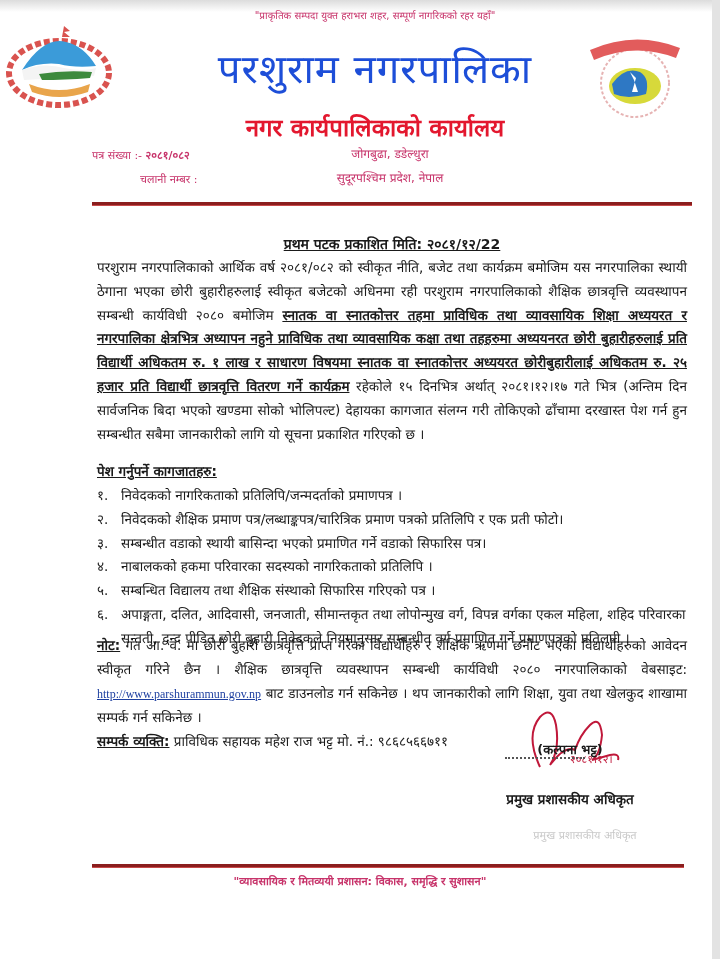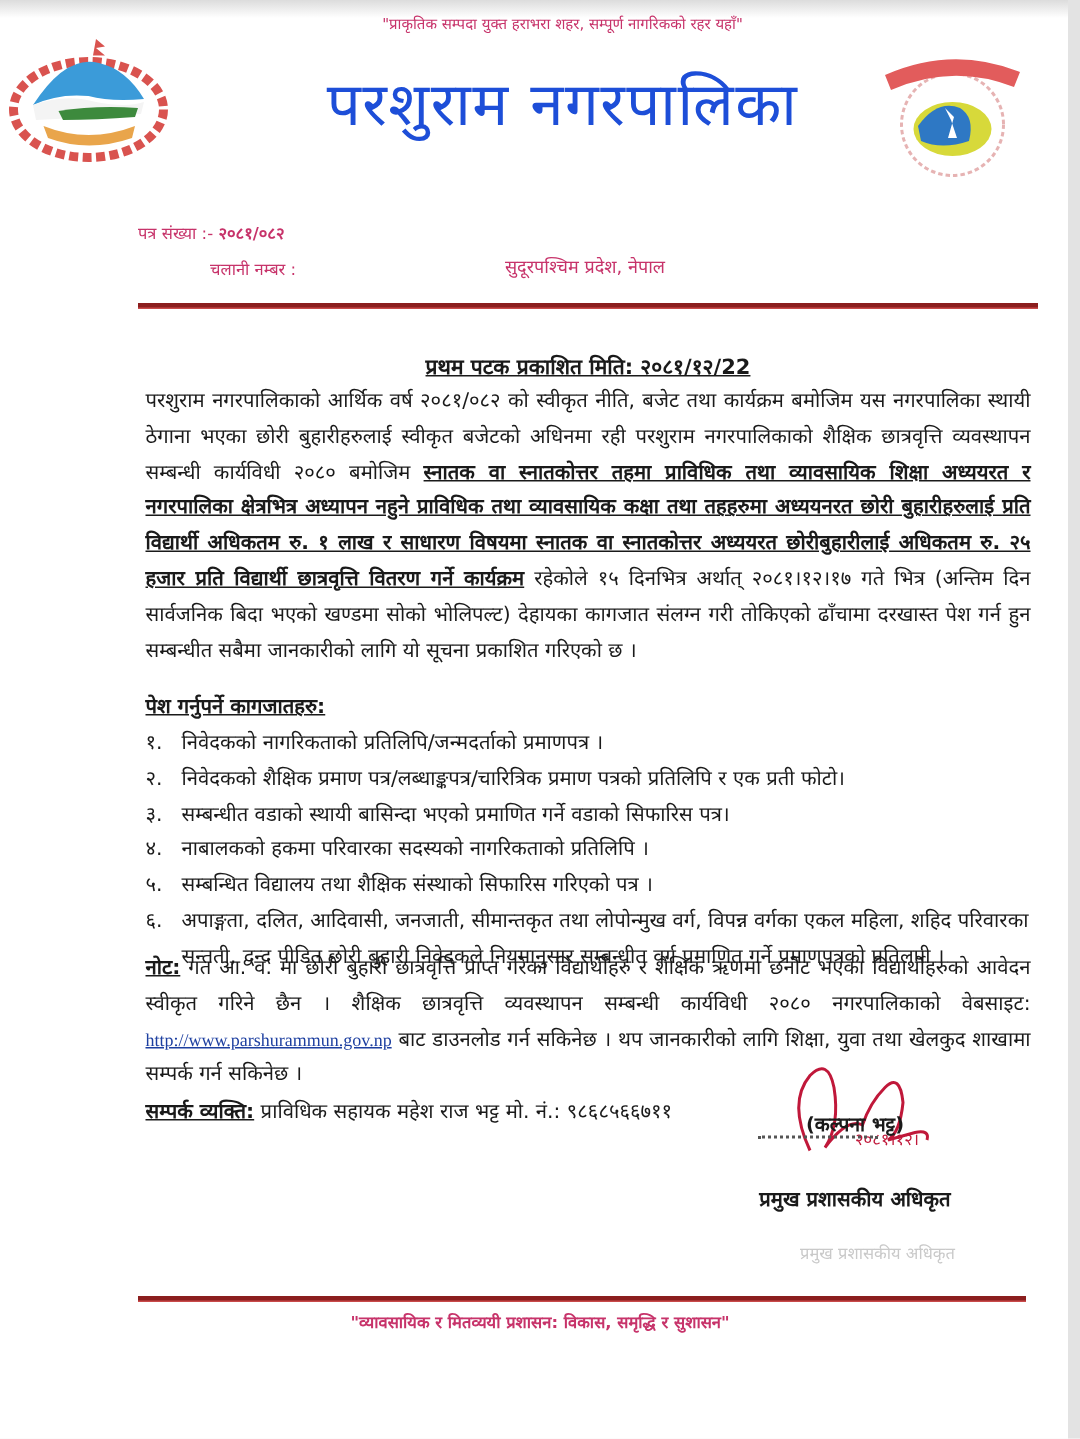--- a/index.html
+++ b/index.html
@@ -136,30 +136,32 @@
   <svg class="emblem-right" viewBox="0 0 110 95">
     <circle cx="55" cy="55" r="34" fill="#fff" stroke="#e6b3b3" stroke-width="2" stroke-dasharray="3 2"></circle>
     <ellipse cx="55" cy="58" rx="26" ry="18" fill="#d7d93a"></ellipse>
     <path d="M32 56 Q45 38 60 44 Q70 50 66 66 Q48 72 34 66Z" fill="#2e78c4"></path>
     <path d="M50 44 L56 50 L52 64 L58 64 L54 52 Z" fill="#fff"></path>
     <path d="M10 22 Q55 2 100 20 L96 30 Q55 14 14 32Z" fill="#e25c5c"></path>
   </svg>
 
   <div class="tagline">"प्राकृतिक सम्पदा युक्त हराभरा शहर, सम्पूर्ण नागरिकको रहर यहाँ"</div>
   <div class="org-title">परशुराम नगरपालिका</div>
+  <div class="org-sub">नगर कार्यपालिकाको कार्यालय</div>
 
   <div class="meta meta-ref">
     <span>पत्र संख्या :-</span>
     <span style="font-weight:bold;">२०८१/०८२</span>
   </div>
   <div class="meta meta-dispatch">
     <span>चलानी नम्बर :</span>
     <span></span>
   </div>
 
+  <div class="addr addr1">जोगबुढा, डडेल्धुरा</div>
   <div class="addr addr2">सुदूरपश्चिम प्रदेश, नेपाल</div>
 
   <div class="rule rule-top"></div>
 
   <div class="notice-date">
     <span>प्रथम पटक प्रकाशित मिति: २०८१/१२/22</span>
   </div>
 
   <div class="body-text para">
     <span>परशुराम नगरपालिकाको आर्थिक वर्ष २०८१/०८२ को स्वीकृत नीति, बजेट तथा कार्यक्रम बमोजिम यस नगरपालिका स्थायी ठेगाना भएका छोरी बुहारीहरुलाई स्वीकृत बजेटको अधिनमा रही परशुराम नगरपालिकाको शैक्षिक छात्रवृत्ति व्यवस्थापन सम्बन्धी कार्यविधी २०८० बमोजिम </span><span class="u">स्नातक वा स्नातकोत्तर तहमा प्राविधिक तथा व्यावसायिक शिक्षा अध्ययरत र नगरपालिका क्षेत्रभित्र अध्यापन नहुने प्राविधिक तथा व्यावसायिक कक्षा तथा तहहरुमा अध्ययनरत छोरी बुहारीहरुलाई प्रति विद्यार्थी अधिकतम रु. १ लाख र साधारण विषयमा स्नातक वा स्नातकोत्तर अध्ययरत छोरीबुहारीलाई अधिकतम रु. २५ हजार प्रति विद्यार्थी छात्रवृत्ति वितरण गर्ने कार्यक्रम</span><span> रहेकोले १५ दिनभित्र अर्थात् २०८१।१२।१७ गते भित्र (अन्तिम दिन सार्वजनिक बिदा भएको खण्डमा सोको भोलिपल्ट) देहायका कागजात संलग्न गरी तोकिएको ढाँचामा दरखास्त पेश गर्न हुन सम्बन्धीत सबैमा जानकारीको लागि यो सूचना प्रकाशित गरिएको छ ।</span>

